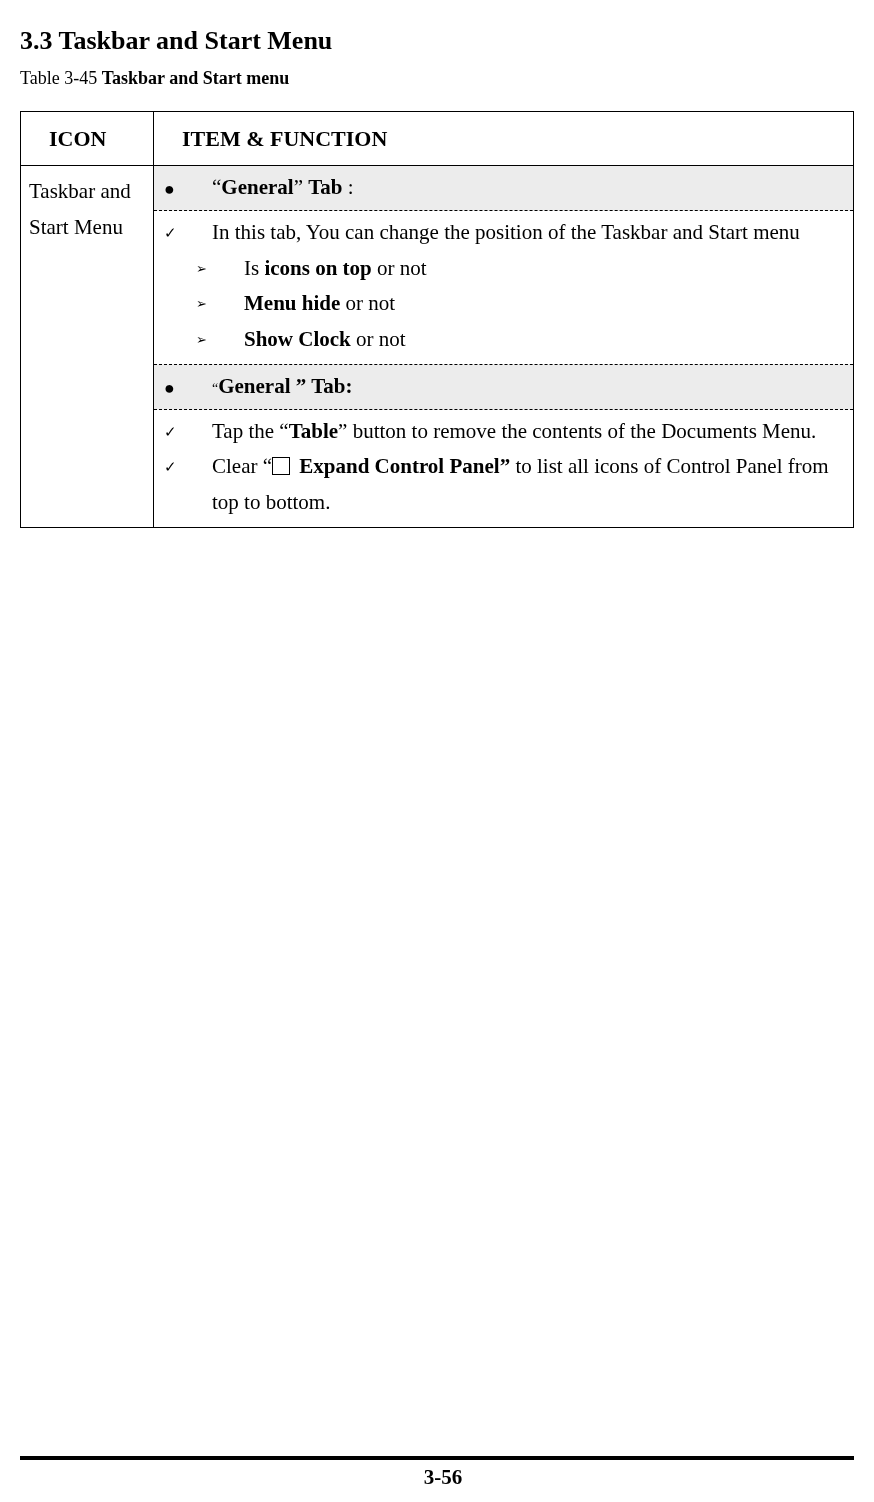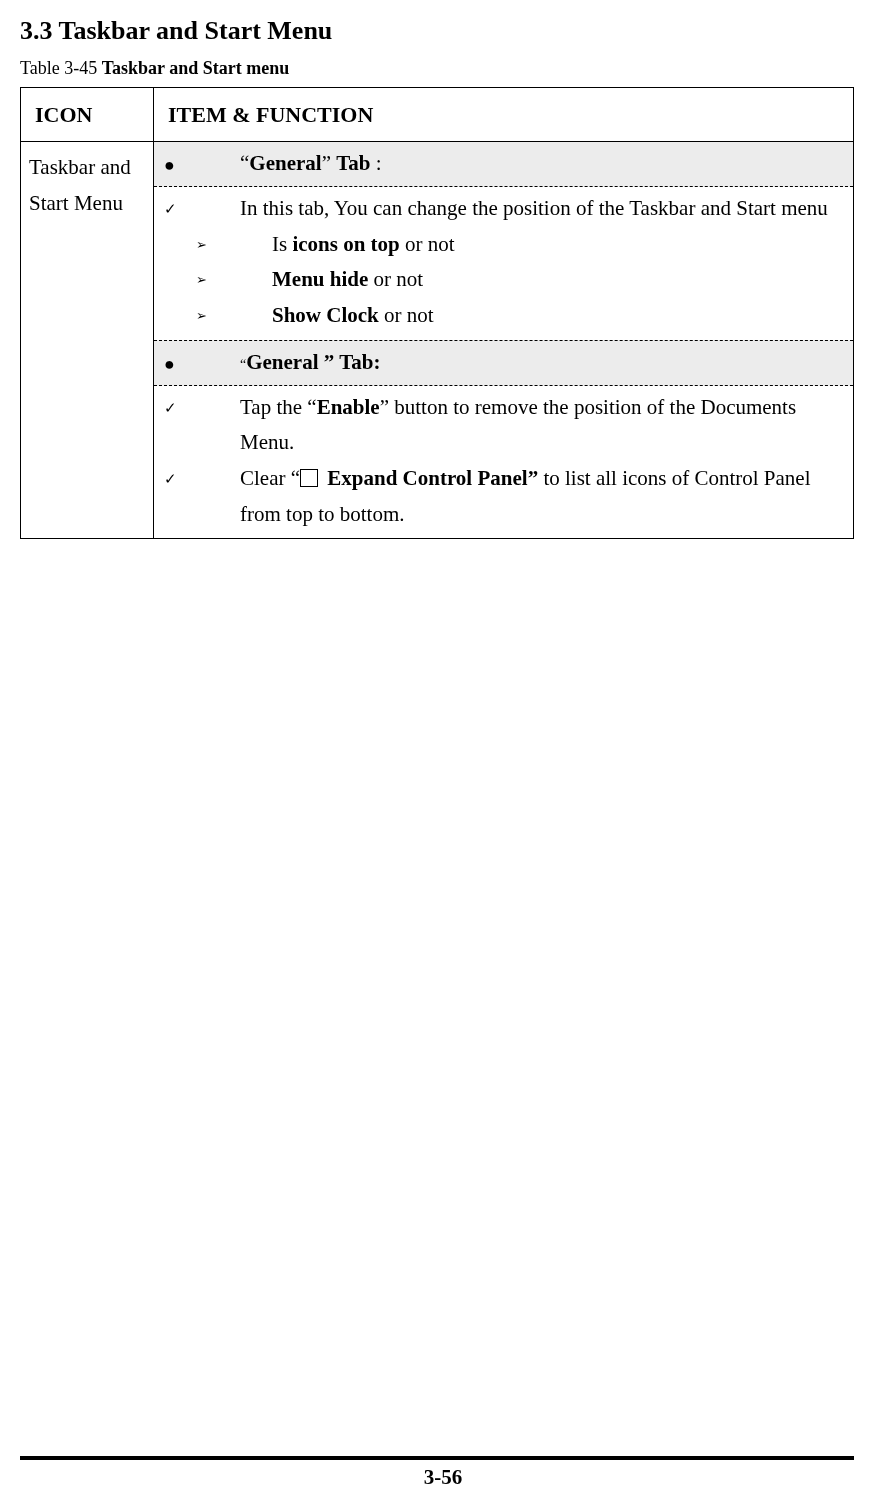--- a/index.html
+++ b/index.html
@@ -12,45 +12,45 @@
       background: #fff;
       color: #000;
       width: 874px;
       height: 1502px;
       position: relative;
       padding: 0 20px;
     }
     .heading {
       font-size: 26px;
       font-weight: bold;
-      margin-top: 16px;
+      margin-top: 26px;
       margin-bottom: 12px;
     }
     .caption {
       font-size: 18px;
-      margin-bottom: 8px;
+      margin-bottom: 22px;
     }
     .caption .bold {
       font-weight: bold;
     }
     table {
       border-collapse: collapse;
       width: 100%;
       font-size: 21px;
       line-height: 1.7;
     }
     td, th {
       border: 1px solid #000;
       vertical-align: top;
       text-align: left;
       padding: 0;
     }
     th {
       font-weight: bold;
-      padding: 8px 14px;
+      padding: 8px 28px;
       font-size: 22px;
     }
     .icon-col { width: 133px; }
     .icon-cell { padding: 8px 6px 8px 8px; }
     .func-cell { padding: 0; }
     .tab-header {
       background: #ececec;
       padding: 4px 10px 4px 10px;
       border-bottom: 1px dashed #000;
     }
@@ -69,21 +69,20 @@
       flex: 0 0 48px;
       font-size: 15px;
       padding-top: 6px;
     }
     .bullet-mark.big {
       font-size: 18px;
       padding-top: 4px;
     }
     .bullet-txt {
       flex: 1;
-      margin-left: 28px;
     }
     .sub-bullet {
       display: flex;
       margin-left: 32px;
     }
     .sub-mark {
       width: 48px;
       flex: 0 0 48px;
       font-size: 13px;
       padding-top: 7px;
@@ -174,21 +173,21 @@
           <div class="bullet-txt">
             <span class="small-quote">“</span><span class="b">General ” Tab:</span>
           </div>
         </div>
       </div>
 
       <div class="tab-body">
         <div class="bullet-row">
           <div class="bullet-mark">✓</div>
           <div class="bullet-txt">
-            <span>Tap the “</span><span class="b">Enable</span><span>” button to remove the position of the Documents Menu.</span>
+            <span>Tap the “</span><span class="b">Table</span><span>” button to remove the contents of the Documents Menu.</span>
           </div>
         </div>
         <div class="bullet-row">
           <div class="bullet-mark">✓</div>
           <div class="bullet-txt">
             <span>Clear “</span><span class="checkbox-box"></span><span class="b"> Expand Control Panel</span><span class="b">”</span><span>   to list all icons of Control Panel from top to bottom.</span>
           </div>
         </div>
       </div>
 

